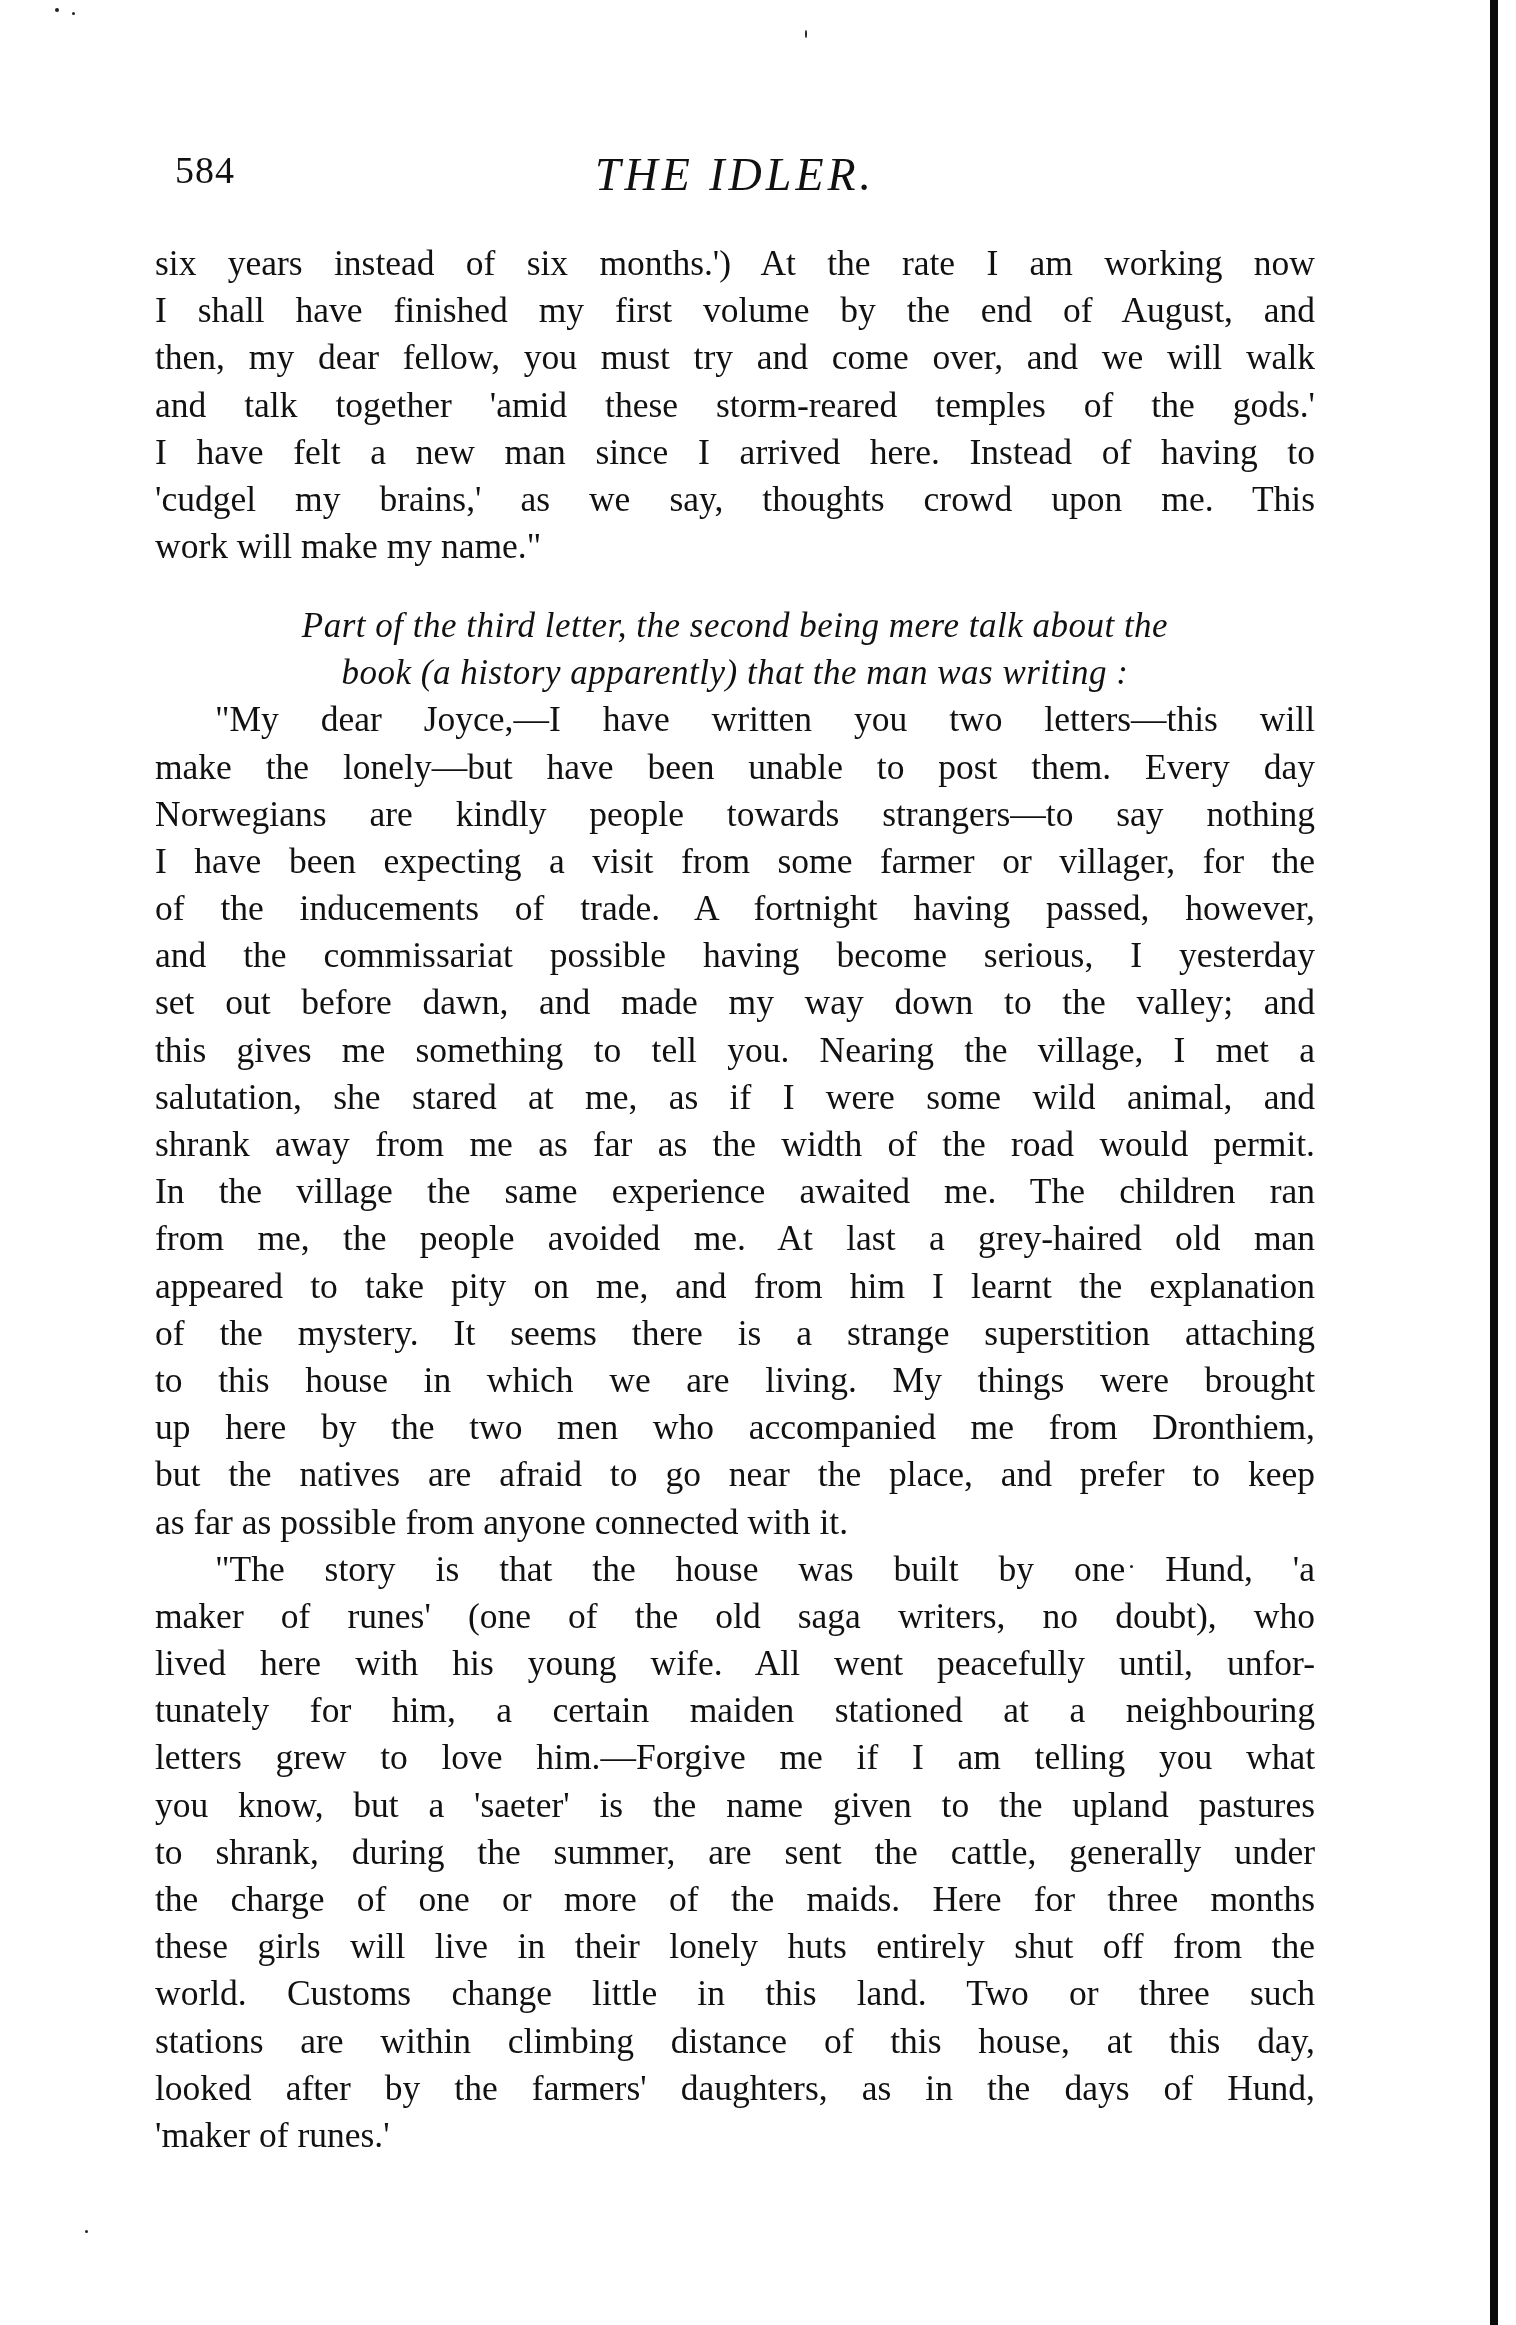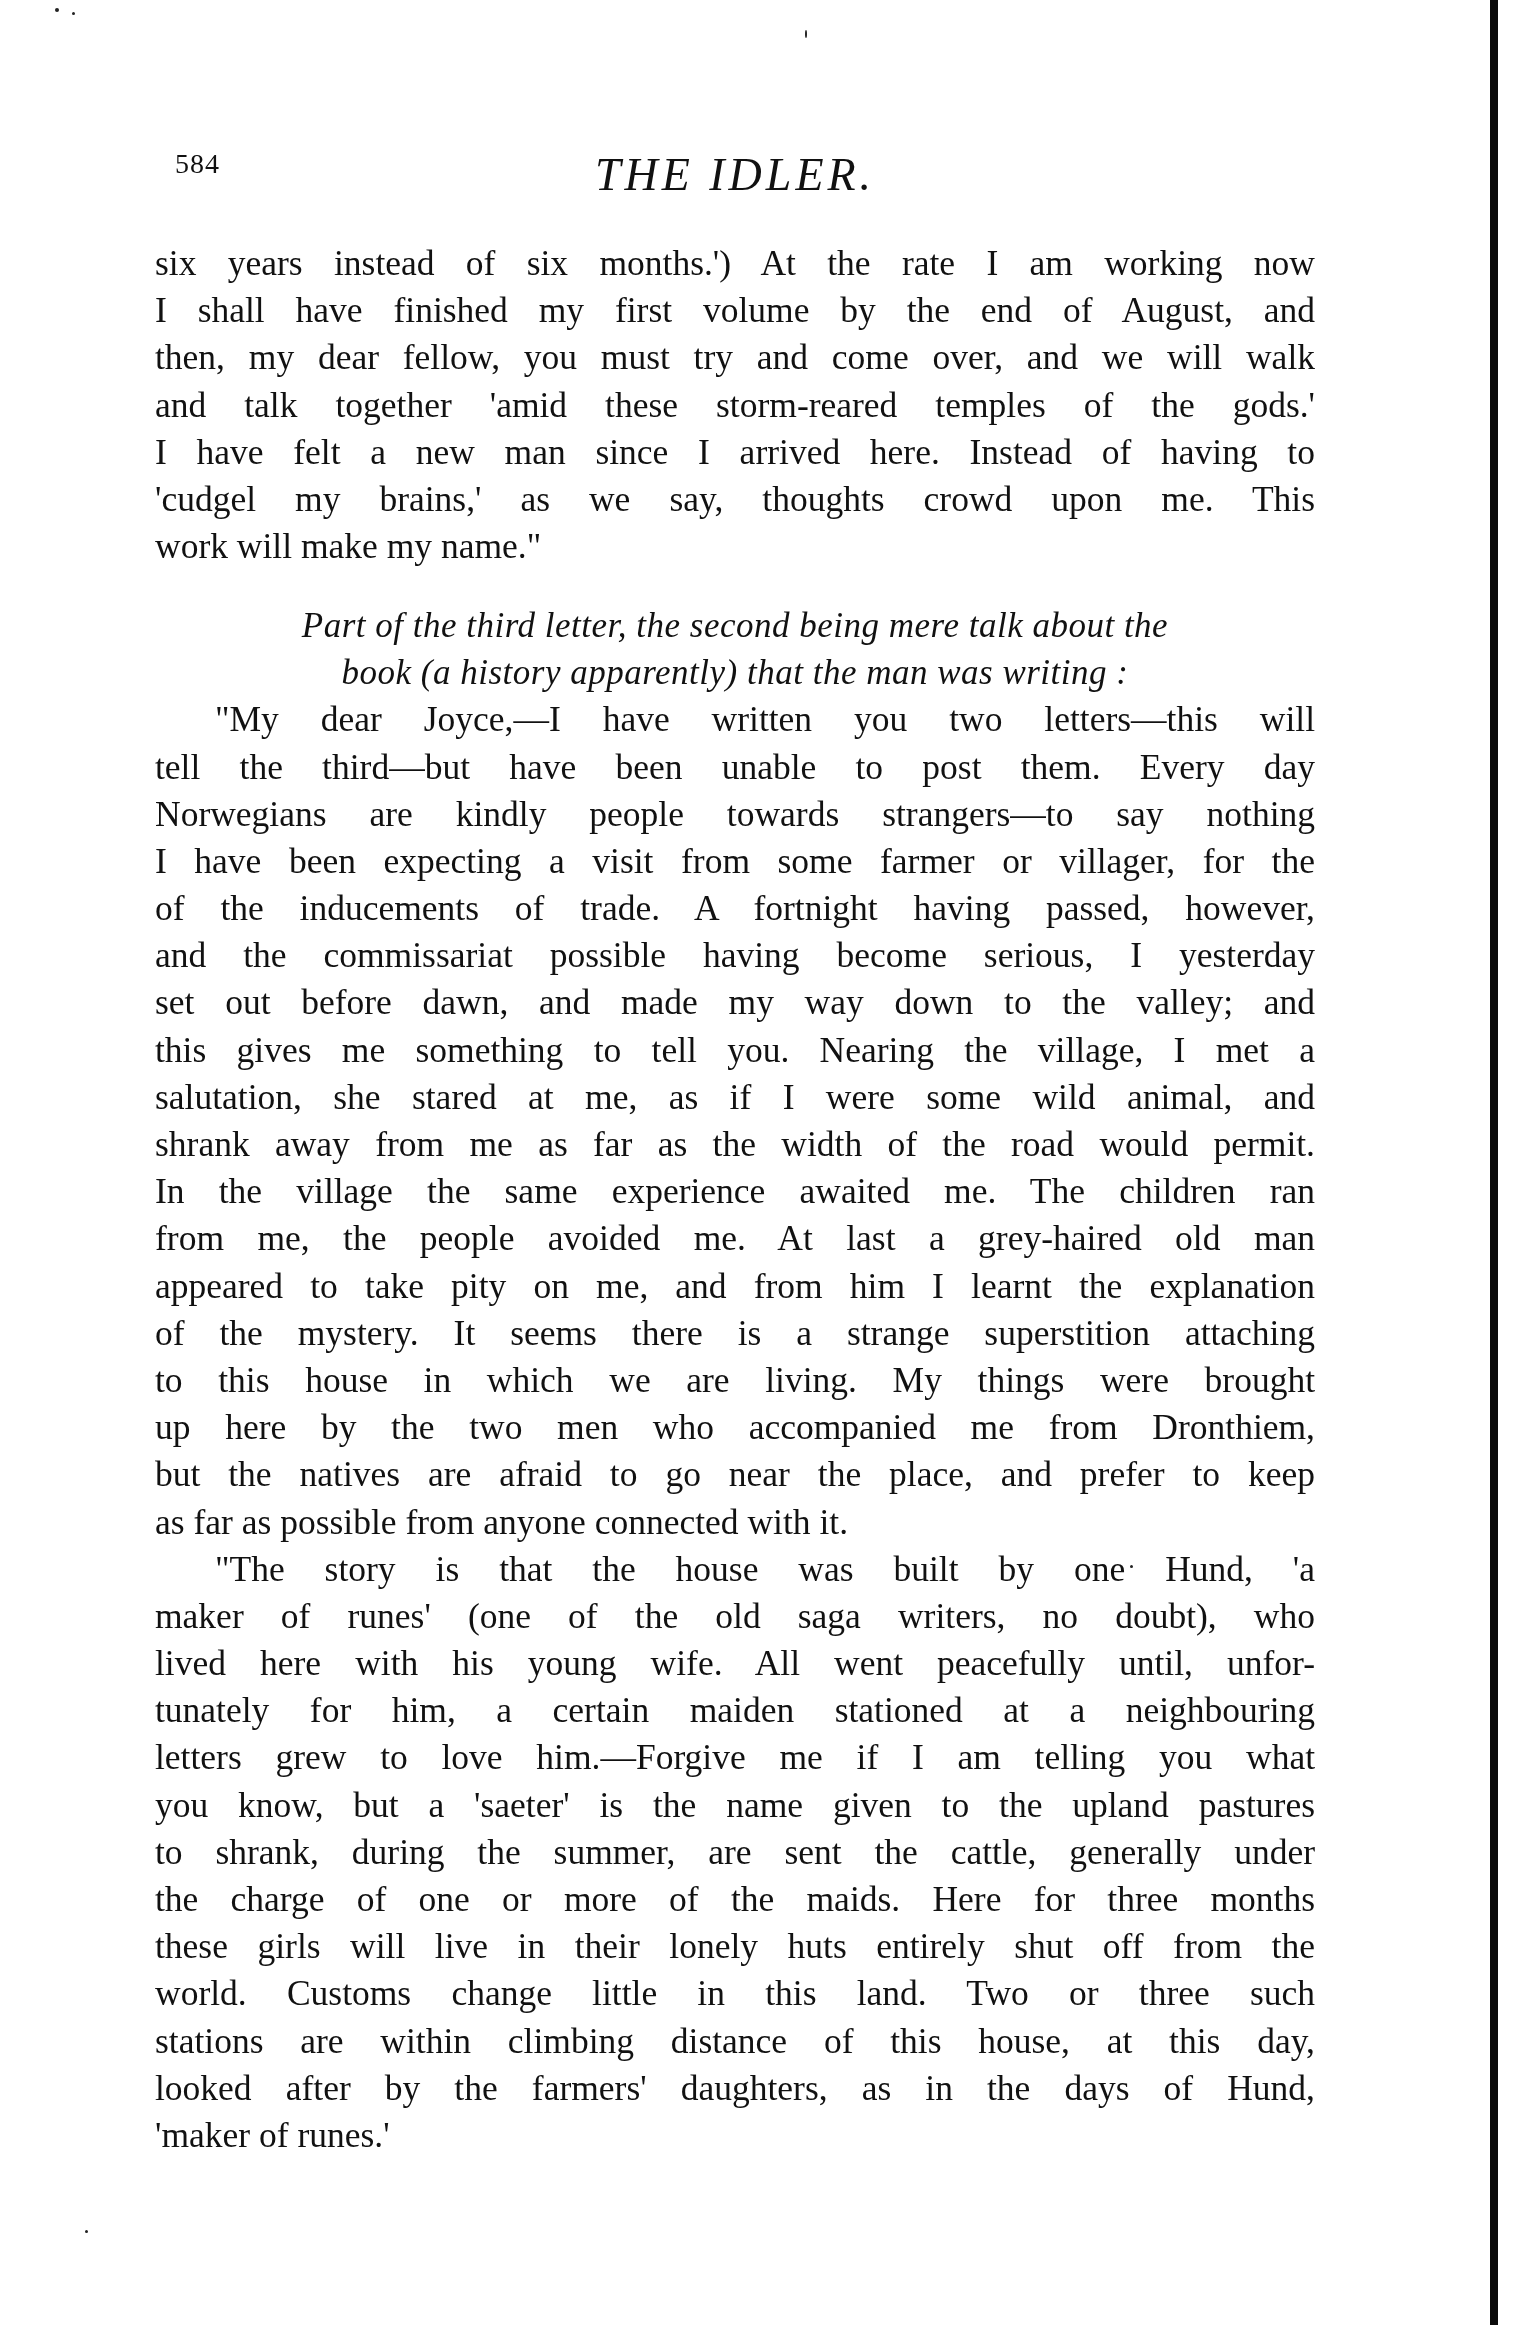--- a/index.html
+++ b/index.html
@@ -38,21 +38,21 @@
     position: absolute;
     top: 140px;
     left: 155px;
     width: 1160px;
     height: 60px;
   }
   .page-number {
     position: absolute;
     left: 20px;
     top: 8px;
-    font-size: 28px;
+    font-size: 38px;
     letter-spacing: 1px;
   }
   .journal-title {
     position: absolute;
     left: 0;
     width: 100%;
     text-align: center;
     top: 8px;
     font-size: 46px;
     font-style: italic;
@@ -126,21 +126,21 @@
 
     <div class="para-gap"></div>
 
     <div class="caption">
       <span class="cline">Part of the third letter, the second being mere talk about the</span>
       <span class="cline">book (a history apparently) that the man was writing :</span>
     </div>
 
     <div>
       <span class="line indent">"My dear Joyce,—I have written you two letters—this will</span>
-      <span class="line">tell the third—but have been unable to post them. Every day</span>
+      <span class="line">make the lonely—but have been unable to post them. Every day</span>
       <span class="line">Norwegians are kindly people towards strangers—to say nothing</span>
       <span class="line">I have been expecting a visit from some farmer or villager, for the</span>
       <span class="line">of the inducements of trade. A fortnight having passed, however,</span>
       <span class="line">and the commissariat possible having become serious, I yesterday</span>
       <span class="line">set out before dawn, and made my way down to the valley; and</span>
       <span class="line">this gives me something to tell you. Nearing the village, I met a</span>
       <span class="line">salutation, she stared at me, as if I were some wild animal, and</span>
       <span class="line">shrank away from me as far as the width of the road would permit.</span>
       <span class="line">In the village the same experience awaited me. The children ran</span>
       <span class="line">from me, the people avoided me. At last a grey-haired old man</span>

